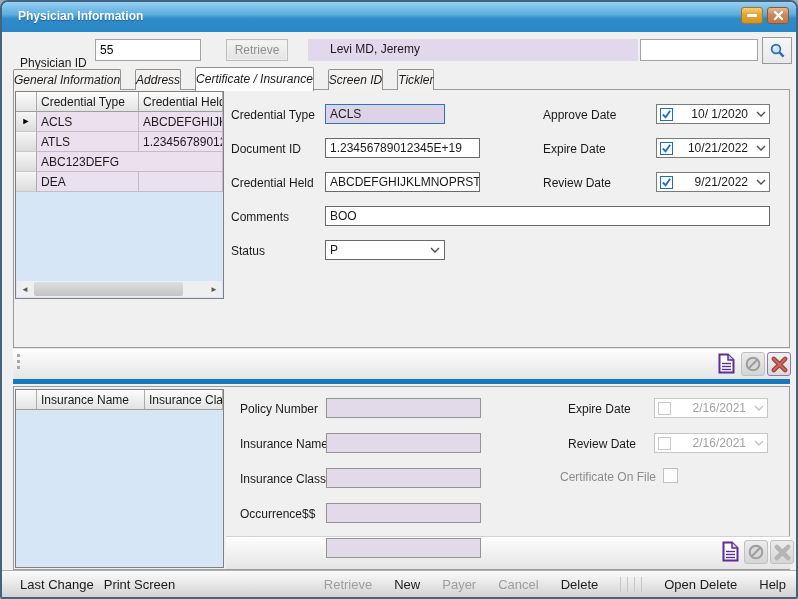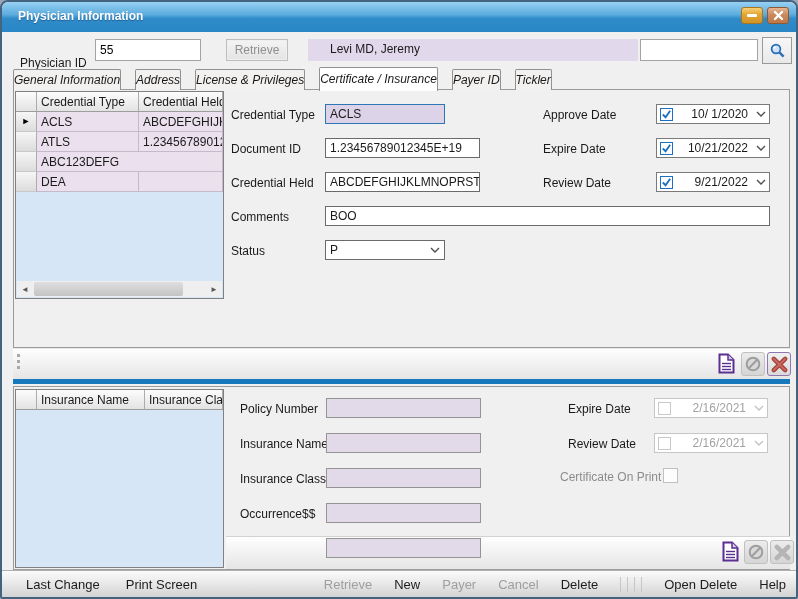--- a/index.html
+++ b/index.html
@@ -97,21 +97,21 @@
   .ib-plain { background:transparent; }
   .ib-dis { background:linear-gradient(#ececec,#d5d5d5); border:1px solid #c0c0c0; }
   .ib-x { background:linear-gradient(#f0f0f0,#dadada); border:1px solid #8f76b0; }
 
   
   .statusbar {
     position:absolute; left:0; top:568px; width:794px; height:27px;
     background:linear-gradient(#fbfbfb,#d3d3d3); border-top:1px solid #b0b0b0;
     display:flex; align-items:center; font-size:13px; color:#1c1c1c;
   }
-  .sb-left { display:flex; gap:26px; margin-left:24px; }
+  .sb-left { display:flex; gap:10px; margin-left:18px; }
   .sb-right { display:flex; gap:22px; margin-left:auto; padding-right:10px; align-items:center; }
   .sb-item { white-space:nowrap; }
   .sb-dis { color:#9e9e9e; }
   .sbsep { display:flex; gap:6px; }
   .sbsep i { width:1px; height:15px; background:#c6c6c6; }
 </style>
 </head>
 <body>
 
 <div class="window">
@@ -137,23 +137,22 @@
     <svg width="17" height="17" viewBox="0 0 17 17">
       <circle cx="7" cy="7" r="4.4" fill="#cfe2f6" stroke="#2b6cb8" stroke-width="1.7"></circle>
       <circle cx="5.6" cy="5.6" r="1.1" fill="#ffffff"></circle>
       <line x1="10.4" y1="10.4" x2="14.6" y2="14.6" stroke="#2b6cb8" stroke-width="2.4"></line>
     </svg>
   </div>
 
   <div class="tabstrip">
     <div class="tab">General Information</div>
     <div class="tab">Address</div>
-    <div class="tab">License &amp; Privileges</div>
     <div class="tab active">Certificate / Insurance</div>
-    <div class="tab">Payer ID</div>
+    <div class="tab">Screen ID</div>
     <div class="tab">Tickler</div>
   </div>
 
   <div class="panel panel-top"></div>
 
   <div class="grid grid-top">
     <div class="grid-header">
       <div class="gh-cell c-sel"></div>
       <div class="gh-cell c1">Credential Type</div>
       <div class="gh-cell c2">Credential Held</div>
@@ -320,21 +319,21 @@
   <div class="datebox disabled" style="left:652px;top:431px">
     <span class="cbx"></span>
     <span class="dtext">2/16/2021</span>
     <span class="dchev">
       <svg width="10" height="6" viewBox="0 0 10 6">
           <path d="M1 1 L5 5 L9 1" stroke="#c2c2c2" stroke-width="1.4" fill="none"></path>
         </svg>
     </span>
   </div>
 
-  <span class="lbl" style="left:558px;top:468px;color:#8c8c8c">Certificate On Print</span>
+  <span class="lbl" style="left:558px;top:468px;color:#8c8c8c">Certificate On File</span>
   <div class="cbx-plain" style="left:661px;top:466px"></div>
 
   <div class="toolstrip strip-bottom"></div>
   <div class="fld-dis" style="left:324px;top:536px;width:155px;z-index:2"></div>
   <div class="icon-btn ib-plain" style="left:716px;top:537px">
     <svg width="17" height="21" viewBox="0 0 17 21">
       <path d="M1.5 1.5 H10 L15.5 7 V19.5 H1.5 Z" fill="#ffffff" stroke="#5b2e91" stroke-width="2"></path>
       <path d="M10 1.5 V7 H15.5" fill="#d9ccec" stroke="#5b2e91" stroke-width="1.5"></path>
       <g stroke="#5b2e91" stroke-width="1.4">
           <line x1="4" y1="10.5" x2="13" y2="10.5"></line>

